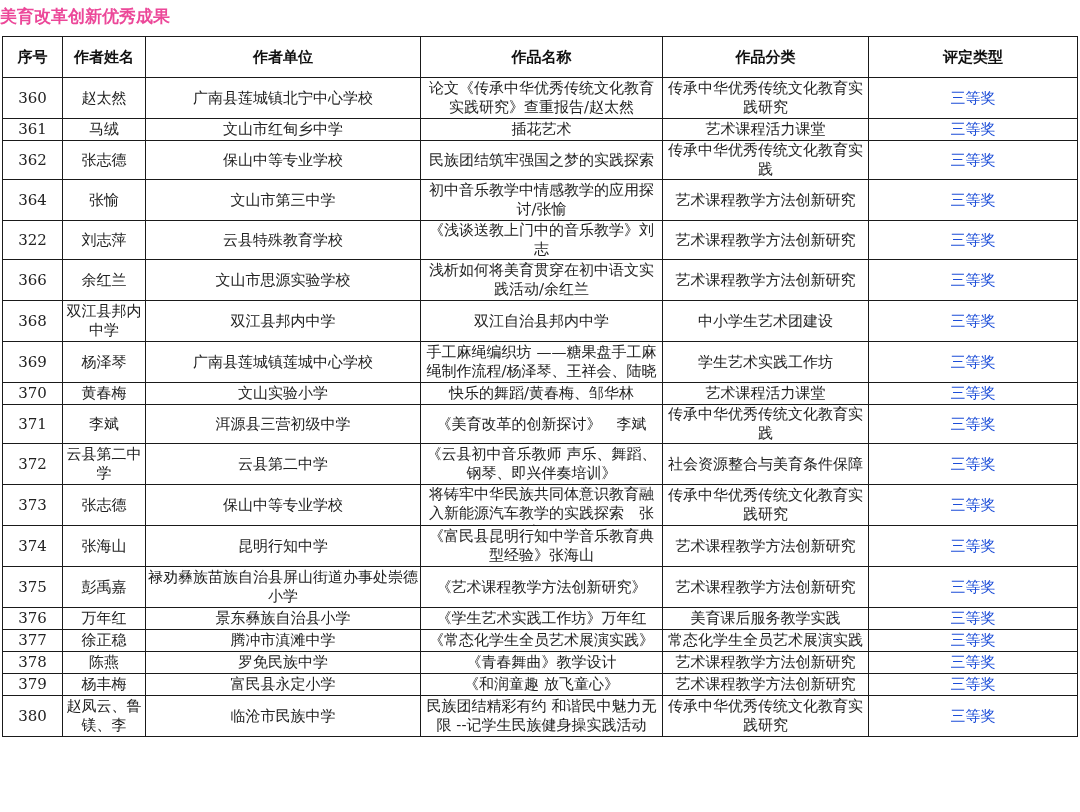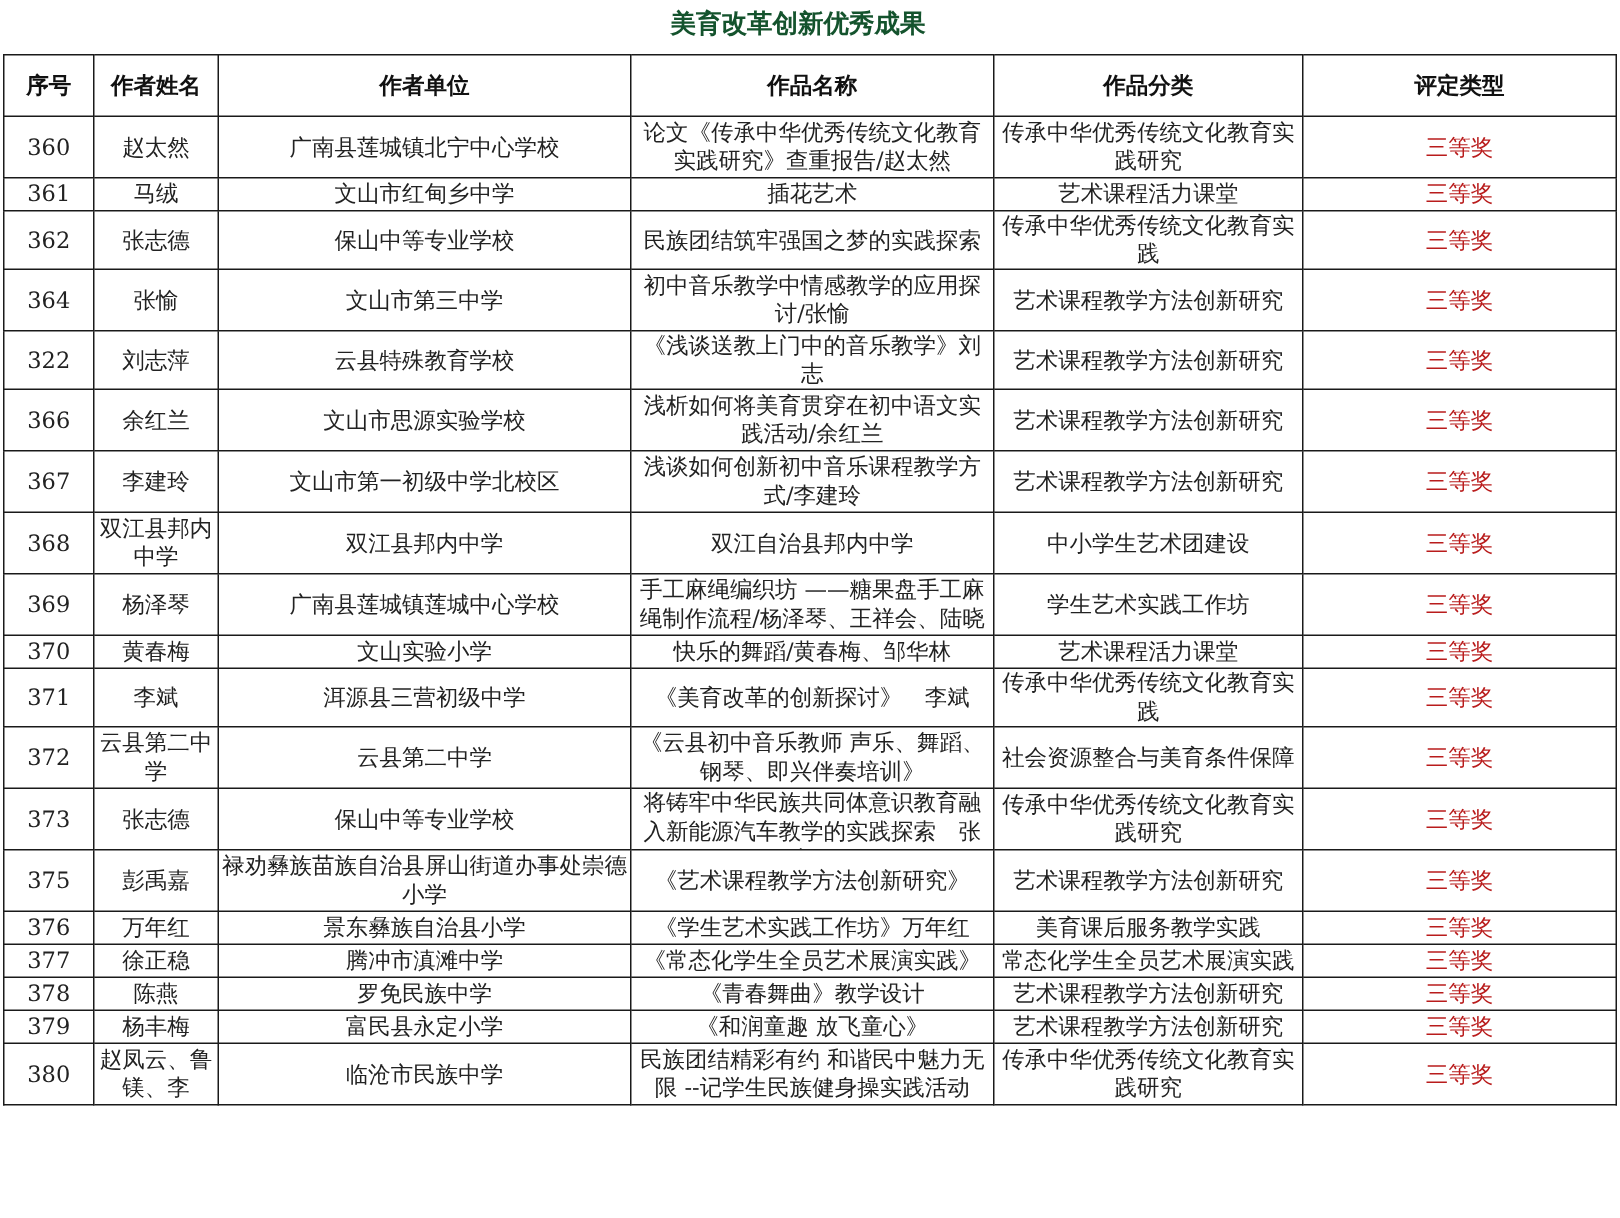--- a/index.html
+++ b/index.html
@@ -1,28 +1,28 @@
 <!DOCTYPE html>
 <html><head>
 <meta charset="utf-8">
 <style>
   html, body { margin: 0; padding: 0; background: #ffffff; }
   body { width: 1080px; height: 812px; overflow: hidden; position: relative;
          font-family: "DejaVu Serif", "Liberation Serif", serif; color: #222; }
-  .title { position: absolute; left: 0; top: 4px; width: 1064px; text-align: center;
+  .title { position: absolute; left: 0; top: 4px; width: 1064px; text-align: left;
            font-family: "DejaVu Sans", "Liberation Sans", sans-serif; font-weight: bold;
-           font-size: 17px; color: #14532d; line-height: 24px; }
+           font-size: 17px; color: #ec4899; line-height: 24px; }
   table.results { position: absolute; left: 2px; top: 36px; border-collapse: collapse;
                   table-layout: fixed; width: 1075px; }
   table.results th, table.results td { border: 1.5px solid #1a1a1a; padding: 0 2px;
                   text-align: center; vertical-align: middle; overflow: hidden;
                   font-size: 15px; line-height: 19px; }
   table.results th { font-family: "DejaVu Sans", "Liberation Sans", sans-serif; font-weight: bold;
                      font-size: 15px; color: #111; height: 40px; }
-  td.award { color: #b91c1c; }
+  td.award { color: #1d4ed8; }
   td.num { font-size: 15px; }
   tr.h1 td { height: 21px; margin-top: 44px; }
   tr.h2 td { height: 40px; }
   td .clip { display: block; max-height: 40px; overflow: hidden; }
 </style>
 </head>
 <body>
 
 <div class="title">美育改革创新优秀成果</div>
 
@@ -161,40 +161,20 @@
         </td>
         <td>
           <span class="clip">艺术课程教学方法创新研究</span>
         </td>
         <td class="award">
           <span class="clip">三等奖</span>
         </td>
       </tr>
       <tr class="h2">
         <td class="num">
-          <span class="clip">367</span>
-        </td>
-        <td>
-          <span class="clip">李建玲</span>
-        </td>
-        <td>
-          <span class="clip">文山市第一初级中学北校区</span>
-        </td>
-        <td>
-          <span class="clip">浅谈如何创新初中音乐课程教学方式/李建玲</span>
-        </td>
-        <td>
-          <span class="clip">艺术课程教学方法创新研究</span>
-        </td>
-        <td class="award">
-          <span class="clip">三等奖</span>
-        </td>
-      </tr>
-      <tr class="h2">
-        <td class="num">
           <span class="clip">368</span>
         </td>
         <td>
           <span class="clip">双江县邦内中学</span>
         </td>
         <td>
           <span class="clip">双江县邦内中学</span>
         </td>
         <td>
           <span class="clip">双江自治县邦内中学</span>
@@ -294,20 +274,40 @@
           <span class="clip">张志德</span>
         </td>
         <td>
           <span class="clip">保山中等专业学校</span>
         </td>
         <td>
           <span class="clip">将铸牢中华民族共同体意识教育融入新能源汽车教学的实践探索　张志德</span>
         </td>
         <td>
           <span class="clip">传承中华优秀传统文化教育实践研究</span>
+        </td>
+        <td class="award">
+          <span class="clip">三等奖</span>
+        </td>
+      </tr>
+      <tr class="h2">
+        <td class="num">
+          <span class="clip">374</span>
+        </td>
+        <td>
+          <span class="clip">张海山</span>
+        </td>
+        <td>
+          <span class="clip">昆明行知中学</span>
+        </td>
+        <td>
+          <span class="clip">《富民县昆明行知中学音乐教育典型经验》张海山</span>
+        </td>
+        <td>
+          <span class="clip">艺术课程教学方法创新研究</span>
         </td>
         <td class="award">
           <span class="clip">三等奖</span>
         </td>
       </tr>
       <tr class="h2">
         <td class="num">
           <span class="clip">375</span>
         </td>
         <td>

